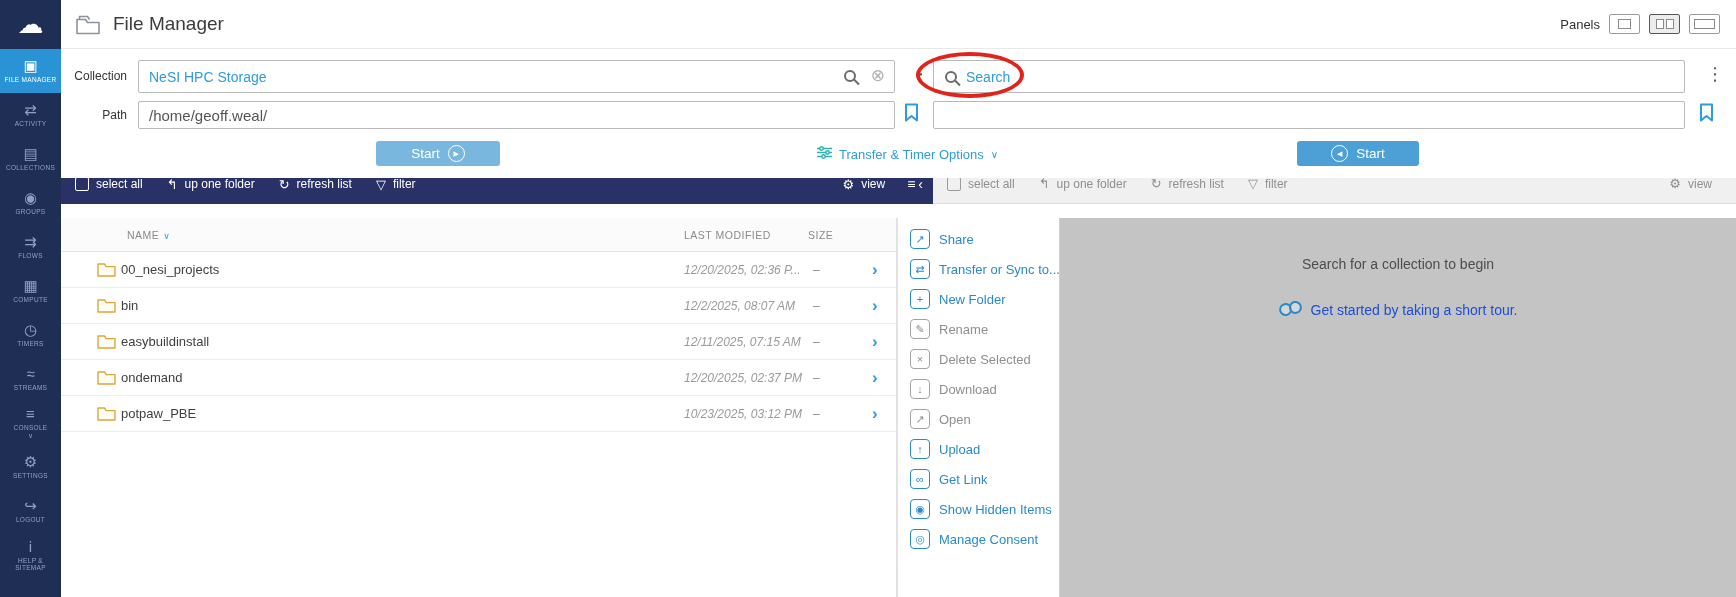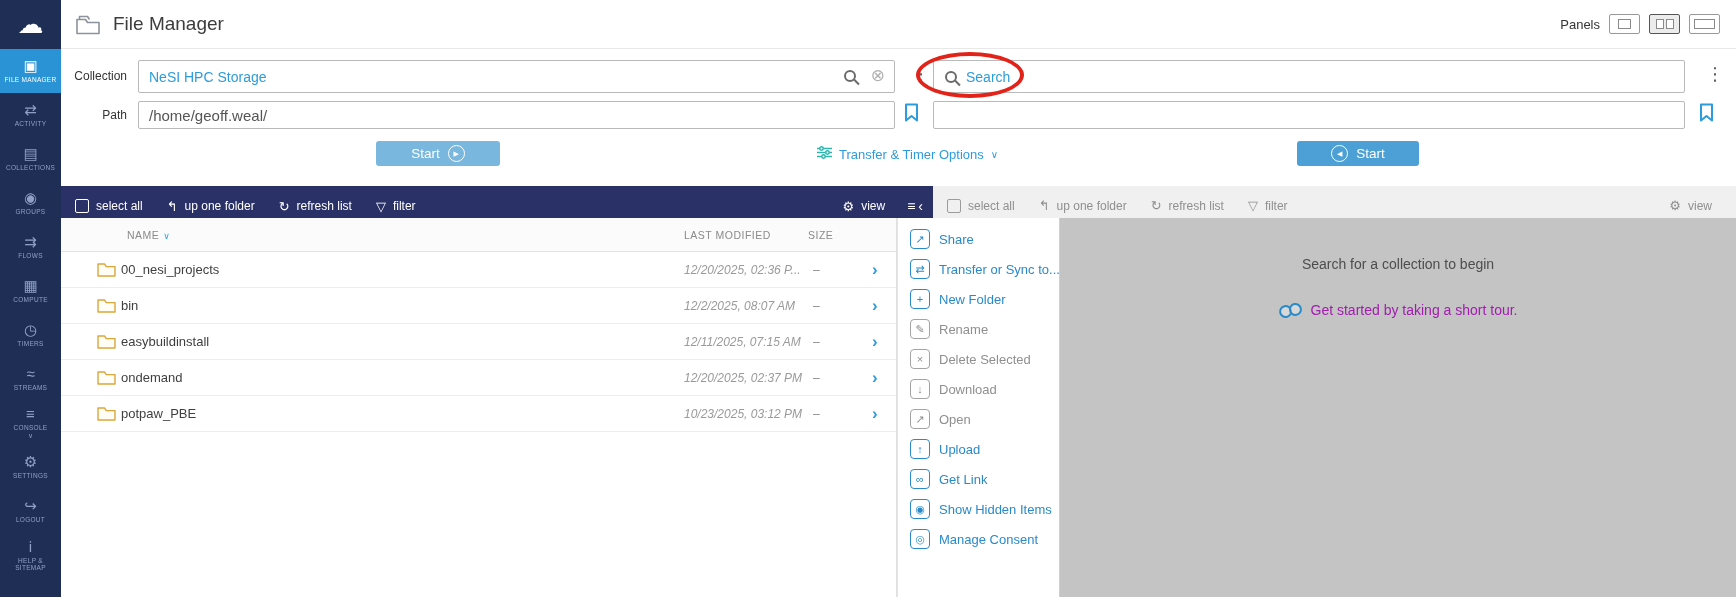--- a/index.html
+++ b/index.html
@@ -53,21 +53,21 @@
 
   .start-btn { position:absolute; top:92px; height:25px; border:none; border-radius:3px; color:#fff; font-size:13.5px; font-family:inherit; display:flex; align-items:center; justify-content:center; gap:8px; cursor:pointer; }
   .start-left { left:315px; width:124px; background:#79b7de; }
   .start-right { left:1236px; width:122px; background:#4da0d6; }
   .circle-icon { width:17px; height:17px; border:1.5px solid #fff; border-radius:50%; display:flex; align-items:center; justify-content:center; }
   .circle-icon i { font-style:normal; font-size:7px; line-height:1; }
   .transfer-opts { position:absolute; left:756px; top:97px; display:flex; align-items:center; gap:7px; font-size:13px; color:#2d9cdb; cursor:pointer; }
   .transfer-opts .chev { font-size:10px; color:#2d9cdb; }
 
   
-  .toolbar { position:absolute; top:186px; height:40px; display:flex; align-items:center; font-size:12px; }
+  .toolbar { position:absolute; top:164px; height:40px; display:flex; align-items:center; font-size:12px; }
   .toolbar-dark { left:61px; width:872px; background:#2a3166; color:#fff; padding-left:14px; }
   .toolbar-light { left:933px; width:803px; background:#f0f0f0; color:#8f8f8f; padding-left:14px; border-bottom:1px solid #dedede; }
   .tb-group { display:flex; align-items:center; gap:7px; margin-right:24px; cursor:pointer; white-space:nowrap; }
   .tb-checkbox { width:14px; height:14px; border:1.5px solid currentColor; border-radius:2px; display:inline-block; }
   .toolbar-light .tb-checkbox { border-color:#9b9b9b; }
   .tb-icon { font-size:13px; line-height:1; }
   .tb-view { margin-left:auto; margin-right:0; }
   .toolbar-light .tb-view { margin-right:24px; }
   .tb-collapse { display:flex; align-items:center; gap:3px; margin-left:22px; margin-right:10px; font-size:14px; cursor:pointer; }
 
@@ -89,21 +89,21 @@
   .menu-item { height:30px; display:flex; align-items:center; gap:9px; padding-left:12px; font-size:13px; cursor:pointer; white-space:nowrap; }
   .menu-icon { width:20px; height:20px; border:1.5px solid; border-radius:4px; display:flex; align-items:center; justify-content:center; font-size:11px; flex:none; }
   .menu-item.enabled { color:#2a8ac8; }
   .menu-item.enabled .menu-icon { border-color:#2a8ac8; color:#2a8ac8; }
   .menu-item.disabled { color:#8f8f8f; }
   .menu-item.disabled .menu-icon { border-color:#a3a3a3; color:#8f8f8f; }
 
   
   .gray-panel { position:absolute; left:1060px; top:218px; right:0; bottom:0; background:#c4c4c4; z-index:1; }
   .empty-msg { margin-top:38px; text-align:center; font-size:14px; color:#4d4d4d; }
-  .tour-row { margin-top:30px; display:flex; justify-content:center; align-items:center; gap:9px; font-size:14px; color:#a21caf; cursor:pointer; }
+  .tour-row { margin-top:30px; display:flex; justify-content:center; align-items:flex-start; gap:9px; font-size:14px; color:#1d4ed8; cursor:pointer; }
   .goggles { display:inline-flex; transform:rotate(-12deg); }
   .goggles i { width:13px; height:13px; border:2.5px solid #2a8ac8; border-radius:50%; background:rgba(255,255,255,.35); }
   .goggles i + i { margin-left:-3px; }
 
   
   .annotation { position:absolute; left:916px; top:52px; width:108px; height:46px; border:4px solid #e2231a; border-radius:50%; z-index:10; pointer-events:none; }
 </style>
 </head>
 <body>
 

